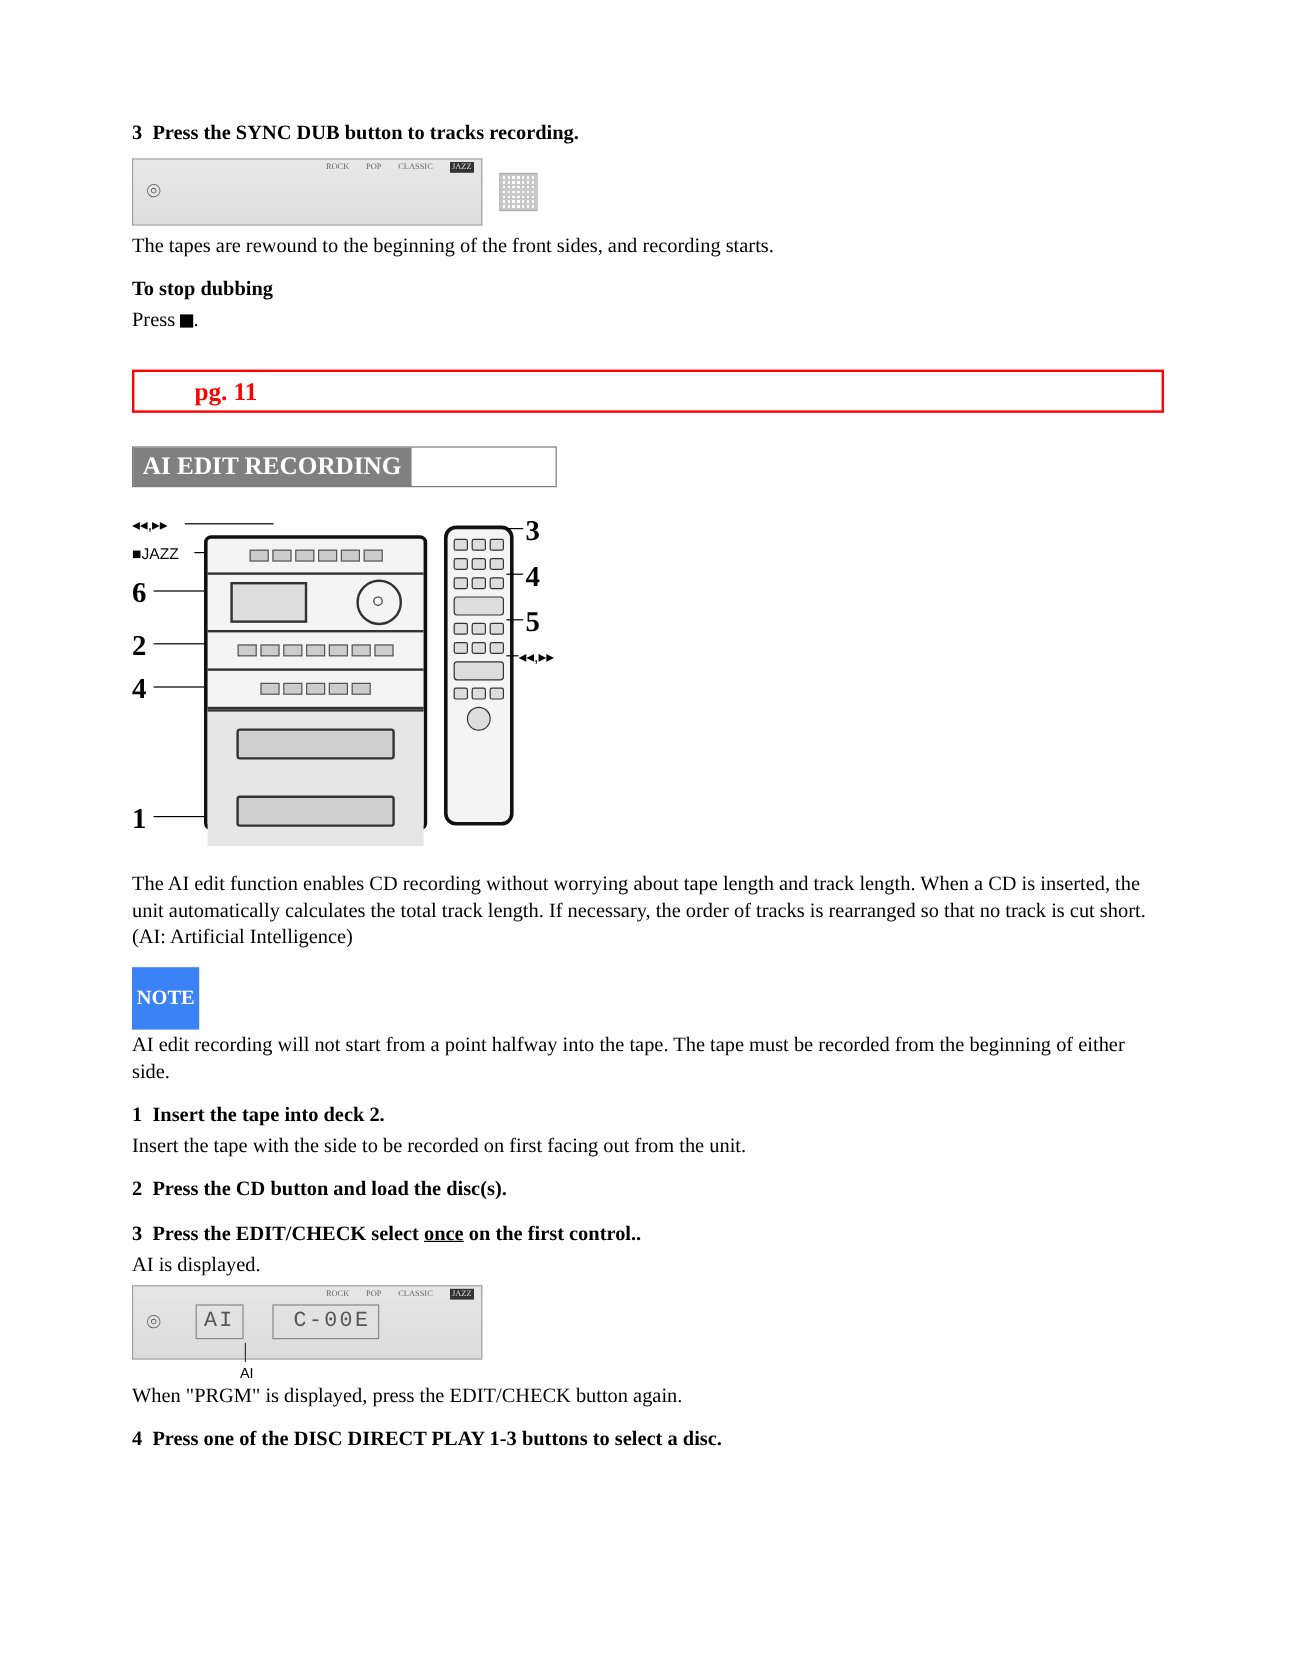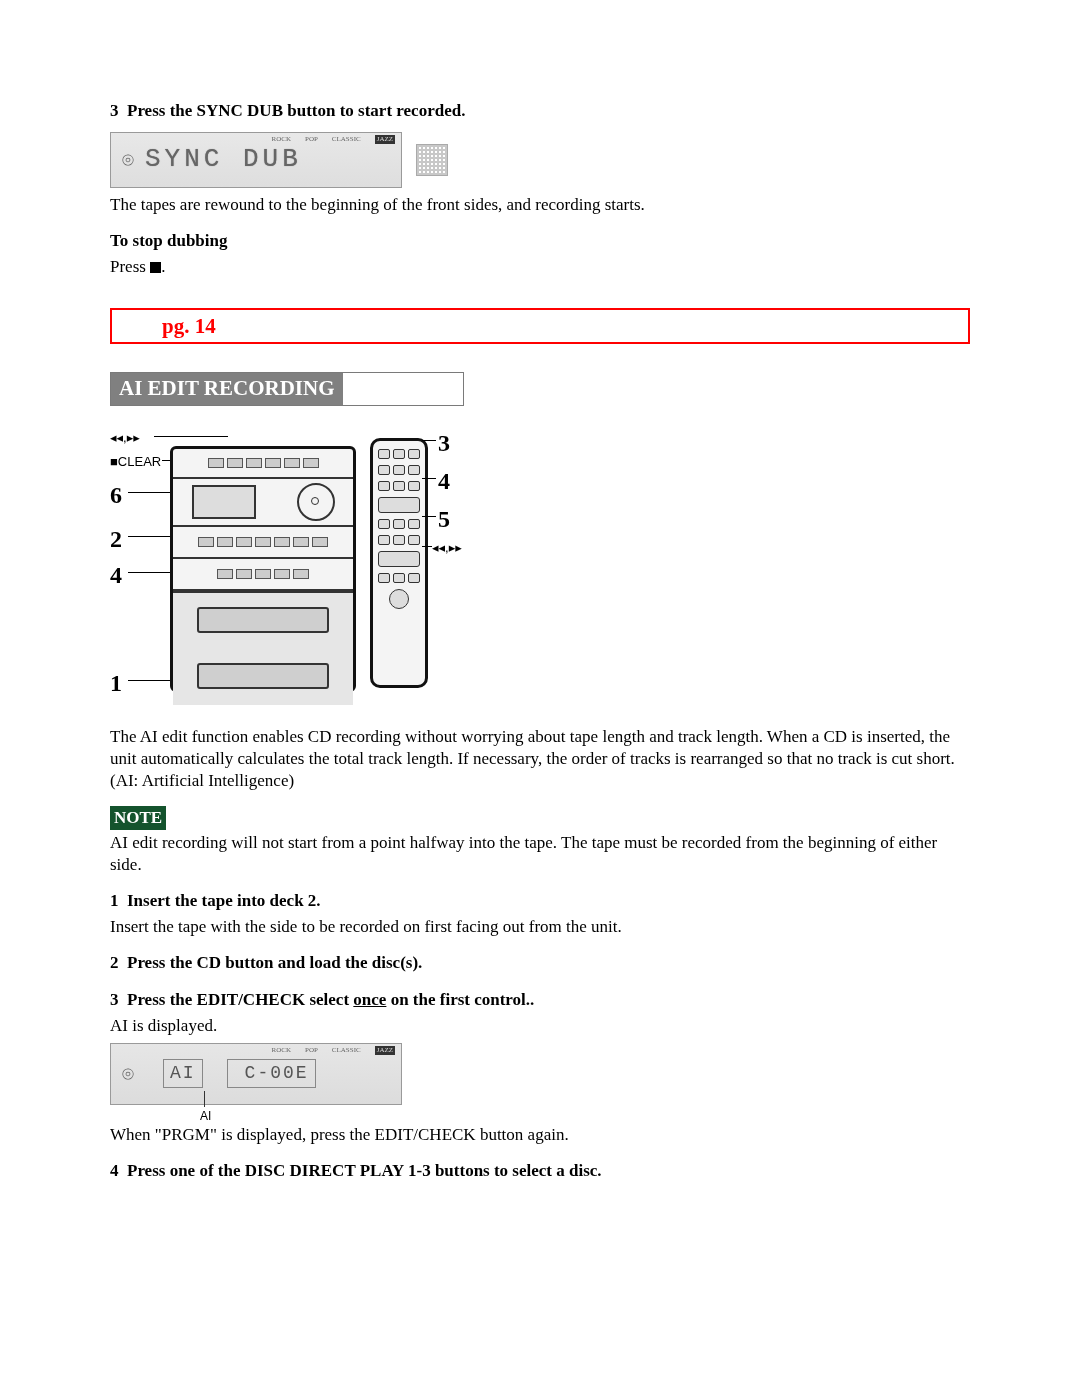--- a/index.html
+++ b/index.html
@@ -51,24 +51,24 @@
   .sub-heading {
     background: #808080;
     color: #fff;
     font-weight: bold;
     font-size: 21px;
     padding: 2px 8px;
     display: inline-block;
     margin-right: 120px;
   }
   .note-label {
-    background: #14532d;
+    background: #3b82f6;
     color: #fff;
     font-weight: bold;
-    padding: 1px 4px;
+    padding: 15px 4px;
     display: inline-block;
     margin-bottom: 2px;
   }
   .lcd-panel {
     width: 290px;
     height: 54px;
     background: linear-gradient(#e8e8e8, #dedede);
     border: 1px solid #9a9a9a;
     display: flex;
     align-items: center;
@@ -275,59 +275,58 @@
   p { margin: 0 0 4px 0; }
   .step { margin-top: 14px; }
 </style>
 </head>
 <body>
 
 
 
 
 <p class="bold">
-  <span>3</span>&nbsp;&nbsp;<span>Press the SYNC DUB button to start recorded.</span>
+  <span>3</span>&nbsp;&nbsp;<span>Press the SYNC DUB button to tracks recording.</span>
 </p>
 <div style="display:flex;align-items:center;">
   <div class="lcd-panel">
     <div class="lcd-top-row">
       <span>ROCK</span>
       <span>POP</span>
       <span>CLASSIC</span>
       <span class="inv">JAZZ</span>
     </div>
     <div class="lcd-icon">⌾</div>
-    <div class="lcd-text">SYNC DUB</div>
   </div>
   <div class="equalizer-box"></div>
 </div>
 <p>The tapes are rewound to the beginning of the front sides, and recording starts.</p>
 
 
 <p class="bold step">To stop dubbing</p>
 <p>
   <span>Press </span><span class="stop-glyph"></span><span>.</span>
 </p>
 
 
 <div class="section-bar">
-  <div class="section-bar-right">pg. 14</div>
+  <div class="section-bar-right">pg. 11</div>
 </div>
 
 
 <div class="sub-heading-box">
   <span class="sub-heading">AI EDIT RECORDING</span>
 </div>
 
 
 <div class="product-figure">
 
   <div class="callout-label" style="left:0;top:12px;font-size:13px;">◂◂,▸▸</div>
   <div class="lead" style="left:44px;top:18px;width:74px;"></div>
-  <div class="callout-label" style="left:0;top:36px;font-size:13px;">■CLEAR</div>
+  <div class="callout-label" style="left:0;top:36px;font-size:13px;">■JAZZ</div>
   <div class="lead" style="left:52px;top:42px;width:66px;"></div>
 
   <div class="callout" style="left:0;top:62px;">6</div>
   <div class="lead" style="left:18px;top:74px;width:42px;"></div>
   <div class="callout" style="left:0;top:106px;">2</div>
   <div class="lead" style="left:18px;top:118px;width:42px;"></div>
   <div class="callout" style="left:0;top:142px;">4</div>
   <div class="lead" style="left:18px;top:154px;width:42px;"></div>
   <div class="callout" style="left:0;top:250px;">1</div>
   <div class="lead" style="left:18px;top:262px;width:70px;"></div>

